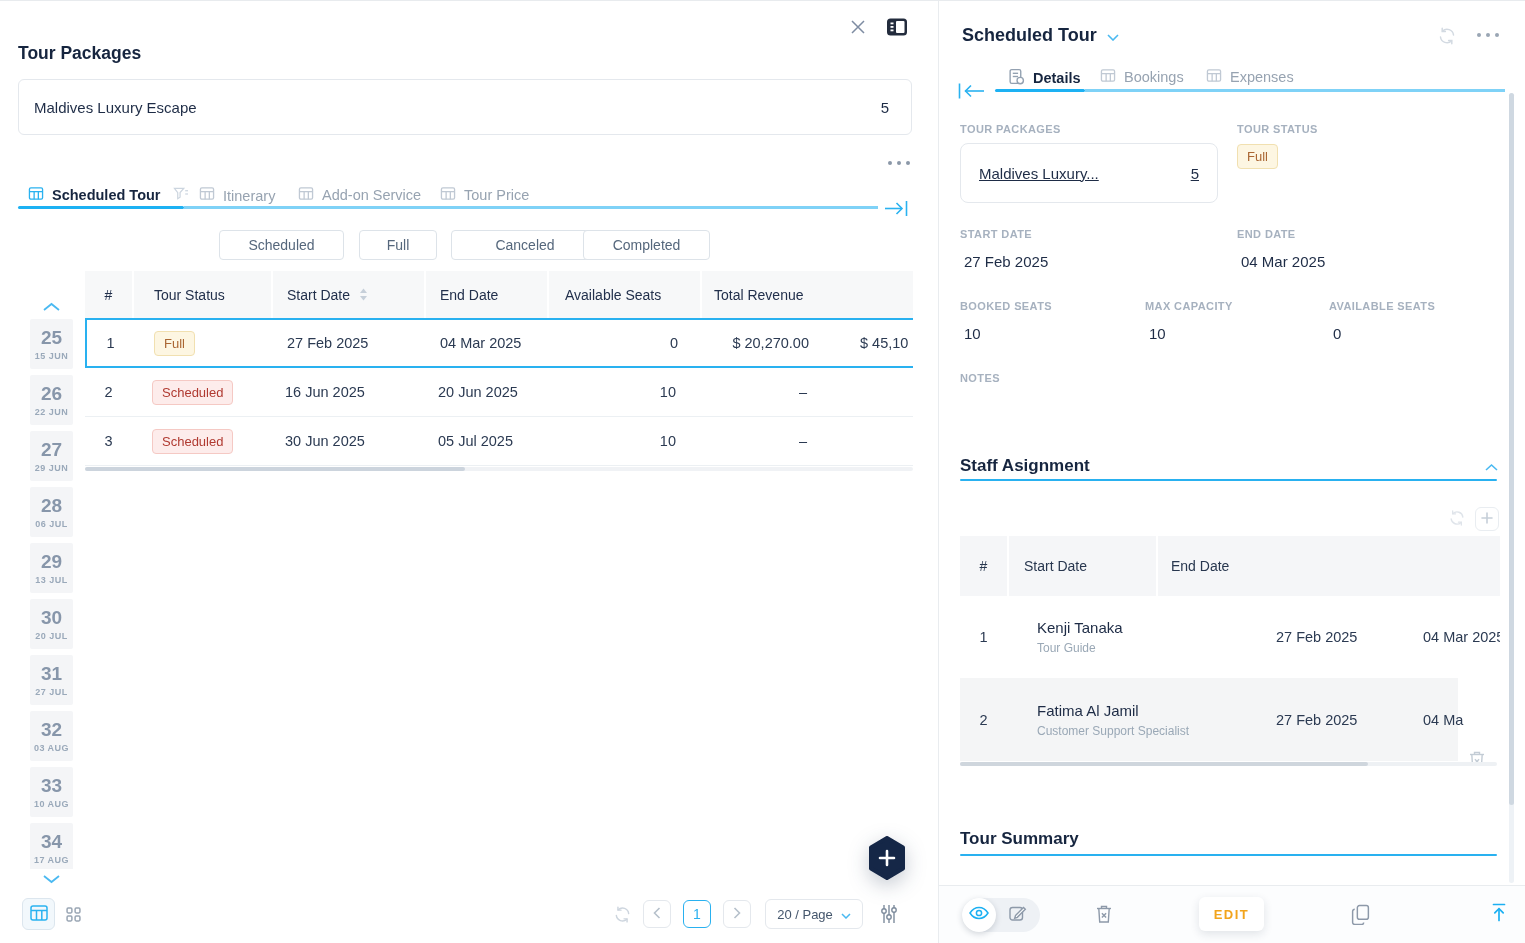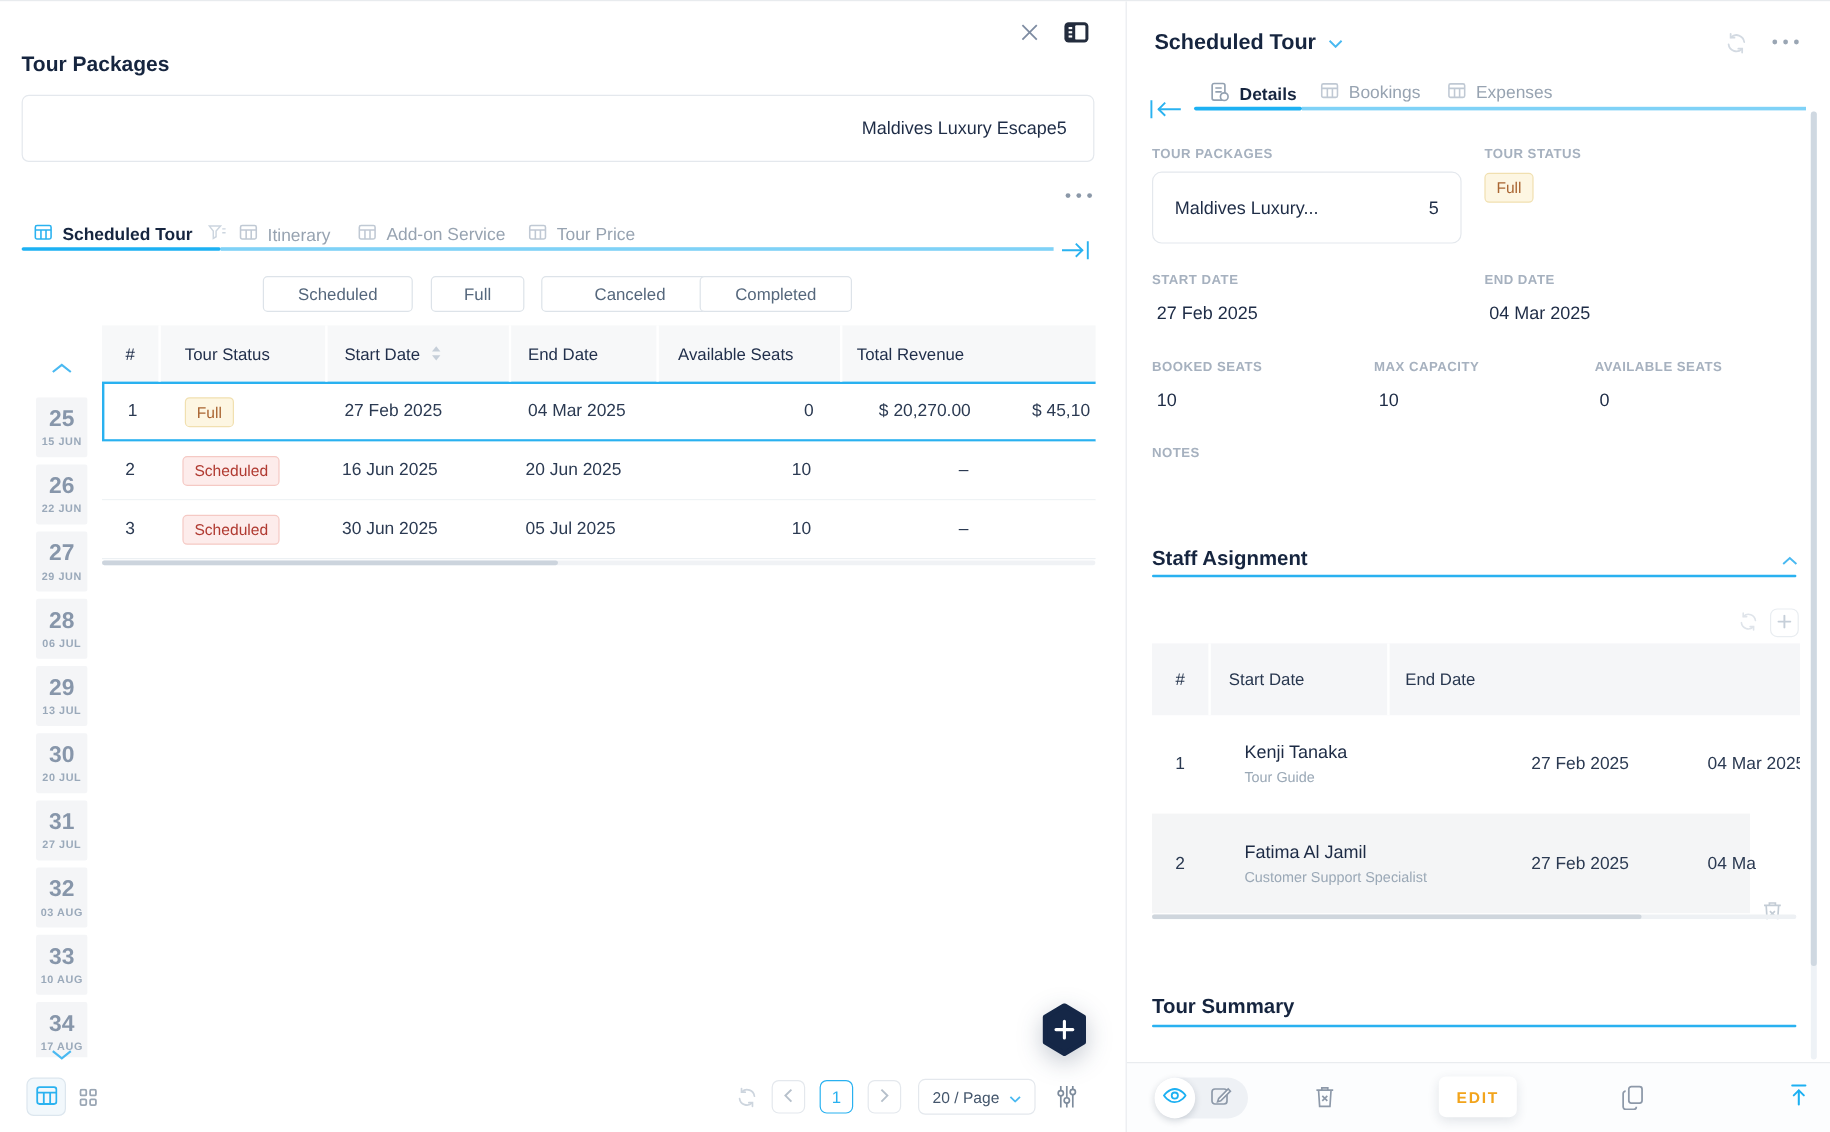--- a/index.html
+++ b/index.html
@@ -94,21 +94,21 @@
           <rect x="10" y="5" width="8.5" height="12" rx="1" fill="#fff"></rect>
           <rect x="4.5" y="6.5" width="3" height="1.8" fill="#fff"></rect>
           <rect x="4.5" y="10" width="3" height="1.8" fill="#fff"></rect>
           <rect x="4.5" y="13.5" width="3" height="1.8" fill="#fff"></rect>
         </svg>
       </span>
     </button>
 
     <div class="abs" style="left:18px;top:42px;font-size:17.5px;font-weight:600;color:#16253f;">Tour Packages</div>
 
-    <div class="pkg-card abs" style="left:18px;top:78px;width:894px;height:56px;justify-content:flex-end;">
+    <div class="pkg-card abs" style="left:18px;top:78px;width:894px;height:56px;">
       <span>Maldives Luxury Escape</span>
       <span>5</span>
     </div>
 
     <div class="dots abs" style="left:888px;top:160px;">
         <i></i>
         <i></i>
         <i></i>
       </div>
 
@@ -178,21 +178,21 @@
     <button class="filter-btn abs" style="left:219px;top:229px;width:125px;">Scheduled</button>
     <button class="filter-btn abs" style="left:359px;top:229px;width:78px;">Full</button>
     <button class="filter-btn abs" style="left:451px;top:229px;width:140px;padding-left:14px;">Canceled</button>
     <button class="filter-btn abs" style="left:583px;top:229px;width:127px;">Completed</button>
 
     <button class="icon-btn abs" style="left:43px;top:298px;">
       <span><svg width="17" height="9" viewBox="0 0 17 9" fill="none" stroke="#4ab9f1" stroke-width="1.8">
             <path d="M1 8l7.5-6L16 8"></path>
           </svg></span>
     </button>
-    <div class="abs" style="left:30px;top:330px;width:43px;height:550px;overflow:hidden;">
+    <div class="abs" style="left:30px;top:318px;width:43px;height:550px;overflow:hidden;">
       <div class="wcell">
           <div class="wnum">25</div>
           <div class="wdate">15 JUN</div>
         </div>
       <div class="wcell">
           <div class="wnum">26</div>
           <div class="wdate">22 JUN</div>
         </div>
       <div class="wcell">
           <div class="wnum">27</div>
@@ -418,21 +418,21 @@
             <line x1="6" y1="6" x2="6" y2="14"></line>
             <line x1="10.5" y1="6" x2="10.5" y2="14"></line>
           </svg>
       </span>
       <span>Expenses</span>
     </div>
     <div class="abs" style="left:56px;top:88px;width:90px;height:3px;background:#1db1f3;border-radius:2px;"></div>
     <div class="abs" style="left:146px;top:88px;width:420px;height:3px;background:#7fd2f7;"></div>
 
     <div class="lbl abs" style="left:21px;top:122px;">TOUR PACKAGES</div>
-    <div class="pkg-card abs" style="left:21px;top:142px;width:258px;height:60px;border-radius:8px;padding:0 18px;">
+    <div class="pkg-card abs" style="left:21px;top:142px;width:258px;height:60px;border-radius:8px;padding:0 18px;text-decoration:underline;">
       <span>Maldives Luxury...</span>
       <span>5</span>
     </div>
     <div class="lbl abs" style="left:298px;top:122px;">TOUR STATUS</div>
     <span class="badge full abs" style="left:298px;top:143px;">Full</span>
 
     <div class="lbl abs" style="left:21px;top:227px;">START DATE</div>
     <div class="val abs" style="left:25px;top:252px;">27 Feb 2025</div>
     <div class="lbl abs" style="left:298px;top:227px;">END DATE</div>
     <div class="val abs" style="left:302px;top:252px;">04 Mar 2025</div>

